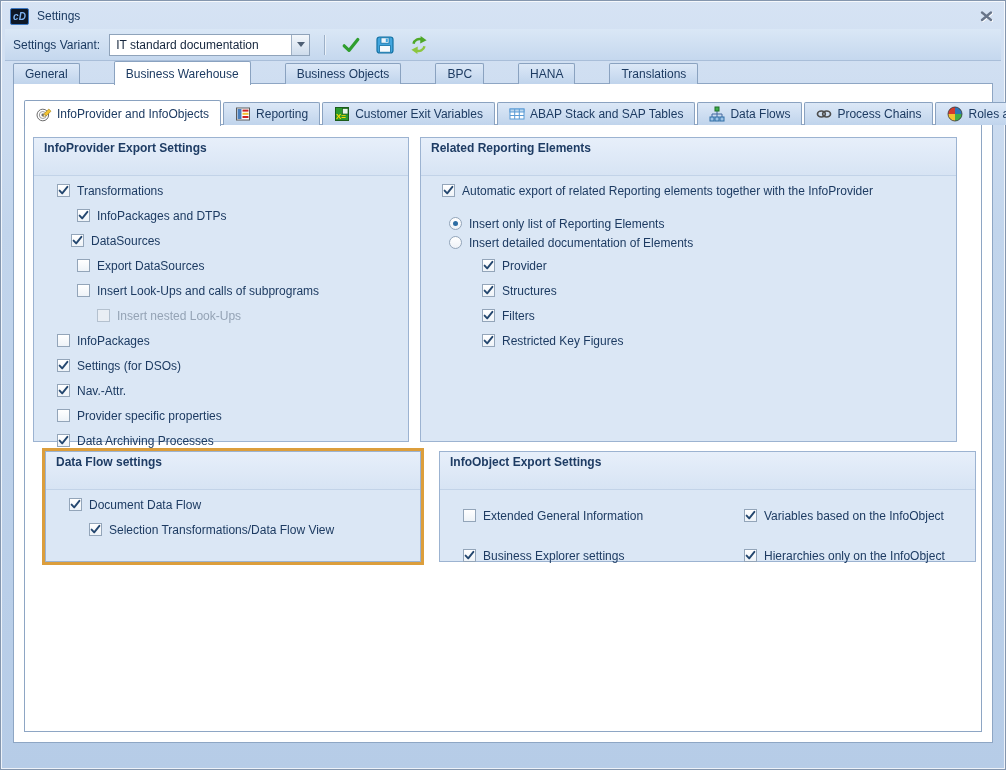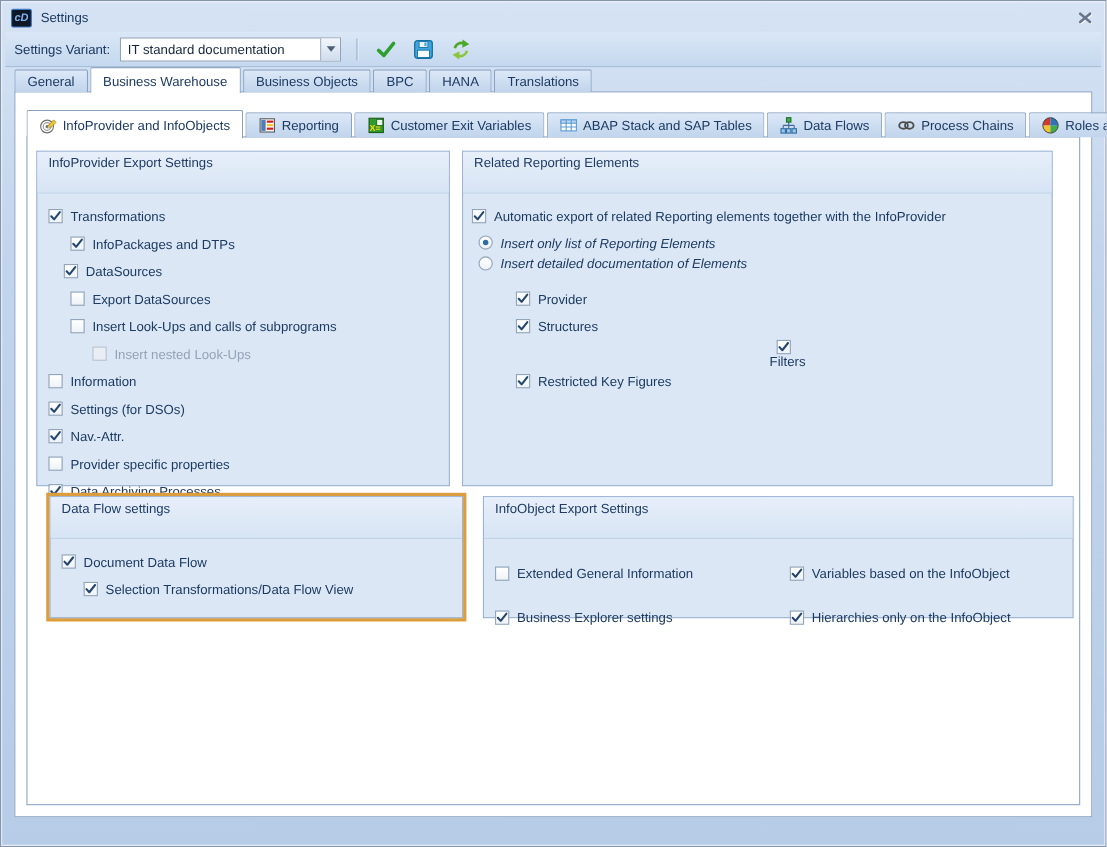--- a/index.html
+++ b/index.html
@@ -26,48 +26,48 @@
   .combo{display:flex;align-items:stretch;width:201px;height:22px;background:#fff;border:1px solid #8fa3ba;}
   .combo-value{flex:1;display:flex;align-items:center;padding:0 6px;color:#14253c;overflow:hidden;white-space:nowrap;}
   .combo-btn{width:18px;border-left:1px solid #9fb0c4;background:linear-gradient(#f3f7fb,#cedcec);
     display:flex;align-items:center;justify-content:center;}
   .combo-btn::after{content:"";border-left:4px solid transparent;border-right:4px solid transparent;border-top:5px solid #4e5f74;}
   .tb-sep{width:0;height:20px;border-left:1px solid #9cb0c8;border-right:1px solid #eaf1f9;margin:0 12px 0 14px;}
   #tb-buttons{display:flex;align-items:center;gap:8px;}
   .tb-btn{width:26px;height:25px;display:flex;align-items:center;justify-content:center;border-radius:2px;}
   .tb-ico{display:flex;}
   
-  .maintabs{position:absolute;left:12px;top:60px;height:23px;display:flex;align-items:flex-end;z-index:5;}
+  .maintabs{position:absolute;left:12px;top:60px;height:23px;display:flex;align-items:flex-end;z-index:5;gap:32px;}
   .subtabs{position:absolute;left:10px;top:18px;height:23px;display:flex;align-items:flex-end;z-index:5;}
   .tab{display:flex;align-items:center;gap:5px;padding:3px 11px;margin-right:2px;
     background:linear-gradient(#dce8f7,#c0d4ec);
     border:1px solid #8aa2c0;border-bottom:none;border-radius:2px 2px 0 0;
     color:#1d3b62;cursor:default;white-space:nowrap;}
   .tab.active{background:#fff;position:relative;z-index:6;margin-bottom:-1px;padding-top:5px;padding-bottom:4px;}
   .tab-ico{display:flex;flex:none;}
   
   .panel{position:absolute;left:12px;right:12px;top:82px;bottom:26px;background:#fff;border:1px solid #8ea6c4;}
   .subpanel{position:absolute;left:10px;right:10px;top:40px;bottom:10px;background:#fff;border:1px solid #8ea6c4;}
   
   .group{position:absolute;background:#dbe7f5;border:1px solid #9cb3d1;}
   .group-header{height:38px;line-height:21px;padding:0 10px;color:#1e3c64;
-    background:linear-gradient(#e7effa,#d7e4f4);border-bottom:1px solid #c2d3e8;}
+    background:linear-gradient(#e7effa,#d7e4f4);border-bottom:1px solid #c2d3e8;font-weight:bold;}
   .group-body{padding-top:8px;}
   #g-infoprovider{left:8px;top:12px;width:376px;height:305px;}
   #g-related{left:395px;top:12px;width:537px;height:305px;}
   #g-dataflow{left:20px;top:326px;width:376px;height:111px;box-shadow:0 0 0 3px #dc9e3c;}
   #g-infoobject{left:414px;top:326px;width:537px;height:111px;}
   
-  .cb-row{display:flex;align-items:center;height:25px;}
+  .cb-row{display:flex;height:25px;margin-left:13px;}
   .cb{width:13px;height:13px;flex:none;background:linear-gradient(#ffffff,#eef3f8);
     border:1px solid #93a5b9;display:inline-flex;align-items:center;justify-content:center;}
   .cb.disabled{background:#e9eef4;border-color:#b4c1cf;}
   .cb-label{margin-left:7px;color:#1d3b62;white-space:nowrap;}
   .cb-label.disabled{color:#94a3b5;}
-  .radio-row{display:flex;height:19px;padding-left:14px;font-style:italic;}
+  .radio-row{display:flex;align-items:center;height:19px;padding-left:28px;}
   .cb-row + .radio-row{margin-top:5px;}
   .radio{width:13px;height:13px;flex:none;border-radius:50%;background:linear-gradient(#ffffff,#eef2f7);
     border:1px solid #93a5b9;display:inline-flex;align-items:center;justify-content:center;}
   .radio.selected::after{content:"";width:5px;height:5px;border-radius:50%;background:#2d6da3;}
   .dual-row{display:flex;align-items:center;height:34px;margin-top:6px;}
   .dual-row:first-child{margin-top:6px;}
   .cell-left{width:268px;}
 </style>
 </head>
 <body>
@@ -265,21 +265,21 @@
             <div class="cb-row" style="padding-left: 30px;">
               <span class="cb"></span>
               <span class="cb-label">Insert Look-Ups and calls of subprograms</span>
             </div>
             <div class="cb-row" style="padding-left: 50px;">
               <span class="cb disabled"></span>
               <span class="cb-label disabled">Insert nested Look-Ups</span>
             </div>
             <div class="cb-row" style="padding-left: 10px;">
               <span class="cb"></span>
-              <span class="cb-label">Information</span>
+              <span class="cb-label">InfoPackages</span>
             </div>
             <div class="cb-row" style="padding-left: 10px;">
               <span class="cb checked">
                 <svg width="11" height="11" viewBox="0 0 11 11">
                   <path d="M1.6 5.6 L4.2 8.4 L9.4 1.8" fill="none" stroke="#24476f" stroke-width="1.9" stroke-linecap="round" stroke-linejoin="round"></path>
                 </svg>
               </span>
               <span class="cb-label">Settings (for DSOs)</span>
             </div>
             <div class="cb-row" style="padding-left: 10px;">
@@ -333,21 +333,21 @@
               <span class="cb-label">Provider</span>
             </div>
             <div class="cb-row" style="padding-left: 48px;">
               <span class="cb checked">
                 <svg width="11" height="11" viewBox="0 0 11 11">
                   <path d="M1.6 5.6 L4.2 8.4 L9.4 1.8" fill="none" stroke="#24476f" stroke-width="1.9" stroke-linecap="round" stroke-linejoin="round"></path>
                 </svg>
               </span>
               <span class="cb-label">Structures</span>
             </div>
-            <div class="cb-row" style="padding-left: 48px; flex-direction: column;">
+            <div class="cb-row" style="padding-left: 48px;">
               <span class="cb checked">
                 <svg width="11" height="11" viewBox="0 0 11 11">
                   <path d="M1.6 5.6 L4.2 8.4 L9.4 1.8" fill="none" stroke="#24476f" stroke-width="1.9" stroke-linecap="round" stroke-linejoin="round"></path>
                 </svg>
               </span>
               <span class="cb-label">Filters</span>
             </div>
             <div class="cb-row" style="padding-left: 48px;">
               <span class="cb checked">
                 <svg width="11" height="11" viewBox="0 0 11 11">

